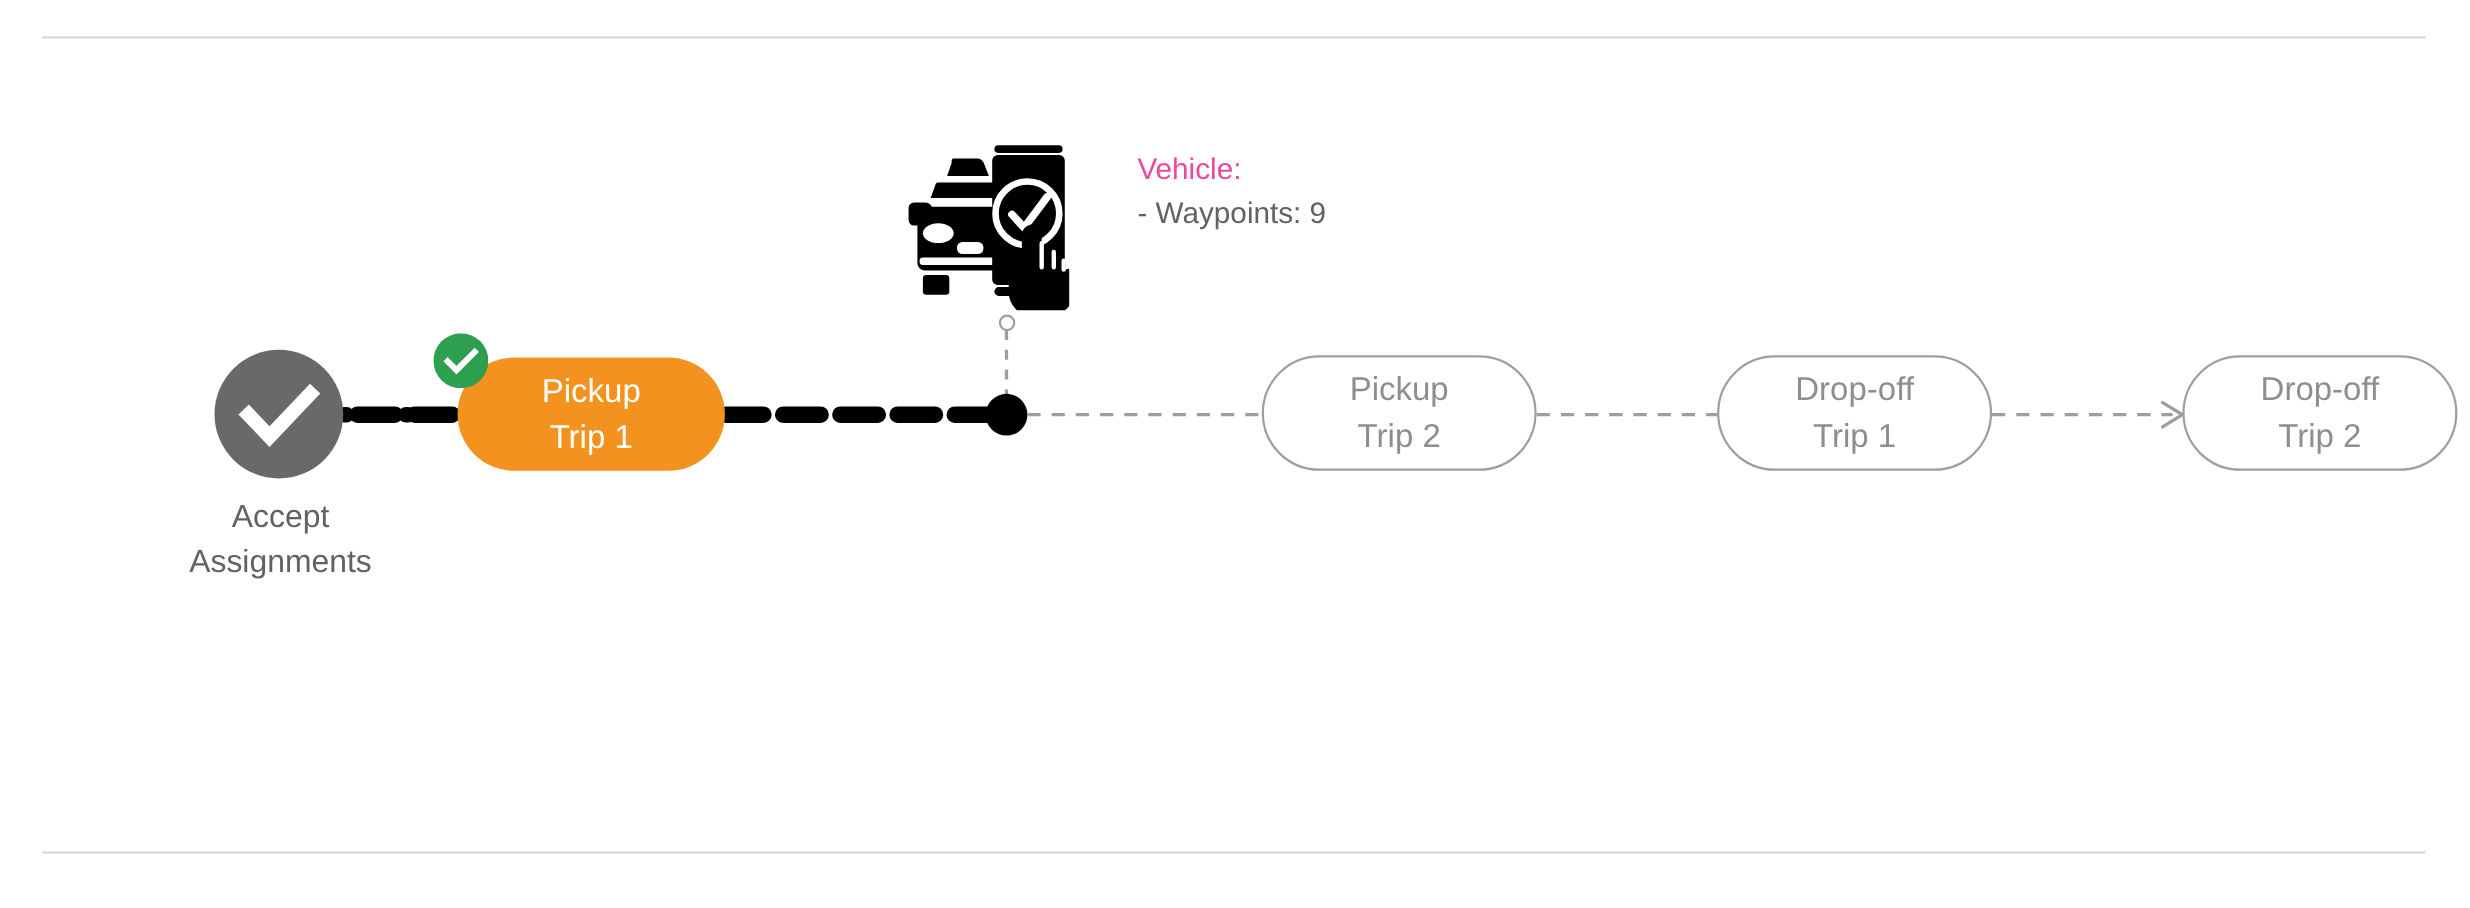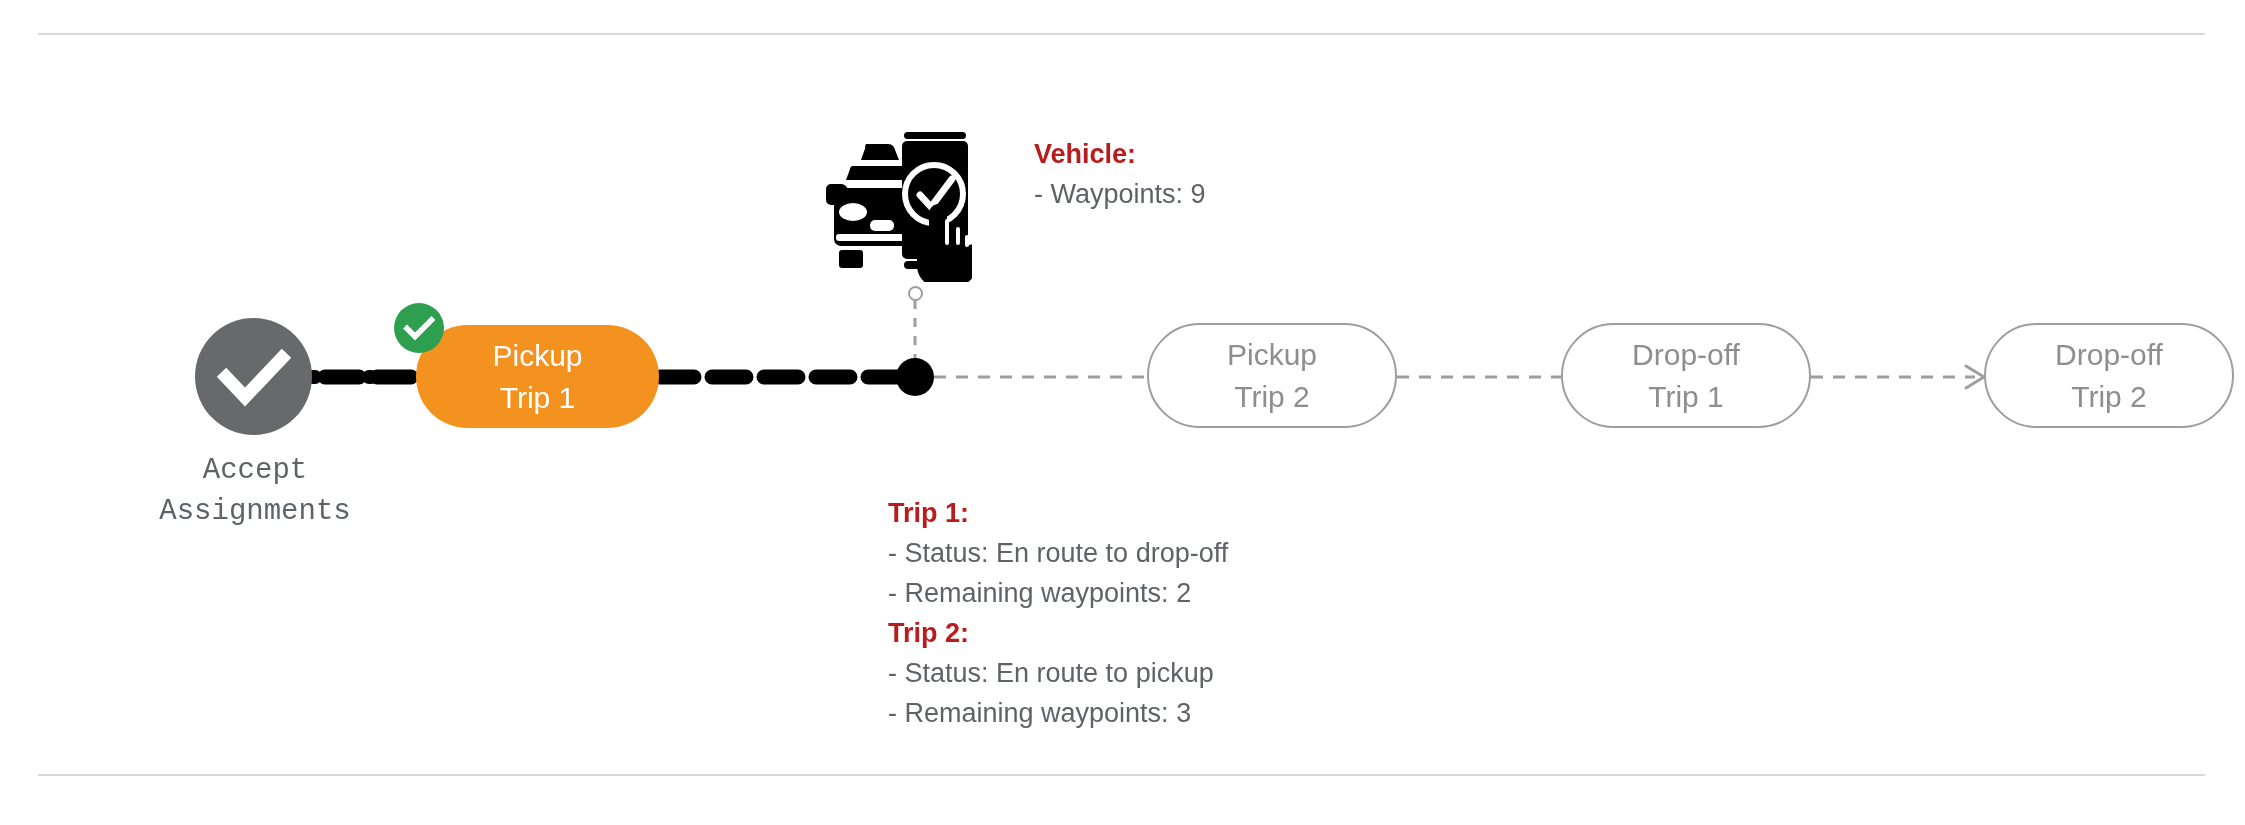--- a/index.html
+++ b/index.html
@@ -80,21 +80,20 @@
   }
   #accept-label {
     position: absolute;
     left: -60px;
     top: 132px;
     width: 240px;
     text-align: center;
     font-size: 29px;
     line-height: 41px;
     color: #5f6368;
-    font-family: Liberation Mono, monospace;
   }
 
   
   #pickup-trip1-node {
     position: absolute;
     left: 416px;
     top: 325px;
     width: 243px;
     height: 103px;
   }
@@ -172,22 +171,22 @@
 
   
   .info-block {
     position: absolute;
     font-size: 27px;
     line-height: 40px;
     color: #5f6368;
     white-space: nowrap;
   }
   .info-block .info-head {
-    font-weight: 700;
-    color: #b91c1c;
+    font-weight: 400;
+    color: #ec4899;
   }
   #vehicle-info { left: 1034px; top: 134px; }
   #trip-info    { left: 888px;  top: 493px; }
   .info-line { display: block; }
 </style>
 </head>
 <body>
 
 <div id="stage">
 
@@ -277,22 +276,14 @@
       <path d="M127 99 v22 M138 107 v14 M147 115 v8" fill="none" stroke="#ffffff" stroke-width="4" stroke-linecap="round"></path>
     </g>
   </svg>
   <div id="vehicle-marker-circle"></div>
 
   <div class="info-block" id="vehicle-info">
     <span class="info-line info-head">Vehicle:</span>
     <span class="info-line">- Waypoints: 9</span>
   </div>
 
-  <div class="info-block" id="trip-info">
-    <span class="info-line info-head">Trip 1:</span>
-    <span class="info-line">- Status:  En route to drop-off</span>
-    <span class="info-line">- Remaining waypoints: 2</span>
-    <span class="info-line info-head">Trip 2:</span>
-    <span class="info-line">- Status:  En route to pickup</span>
-    <span class="info-line">- Remaining waypoints: 3</span>
-  </div>
 
 </div>
 
 </body></html>

